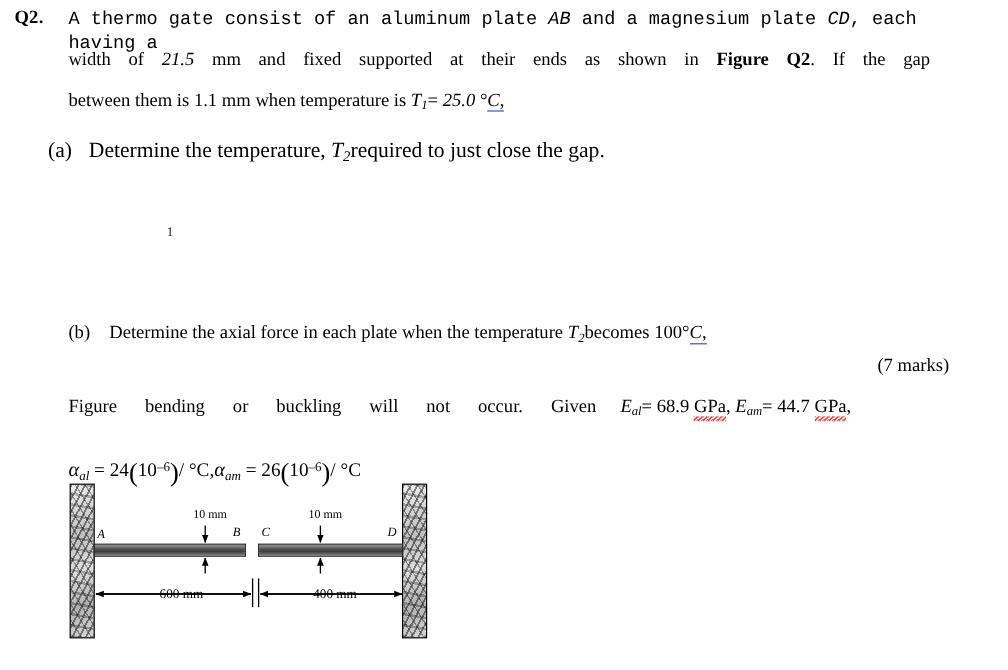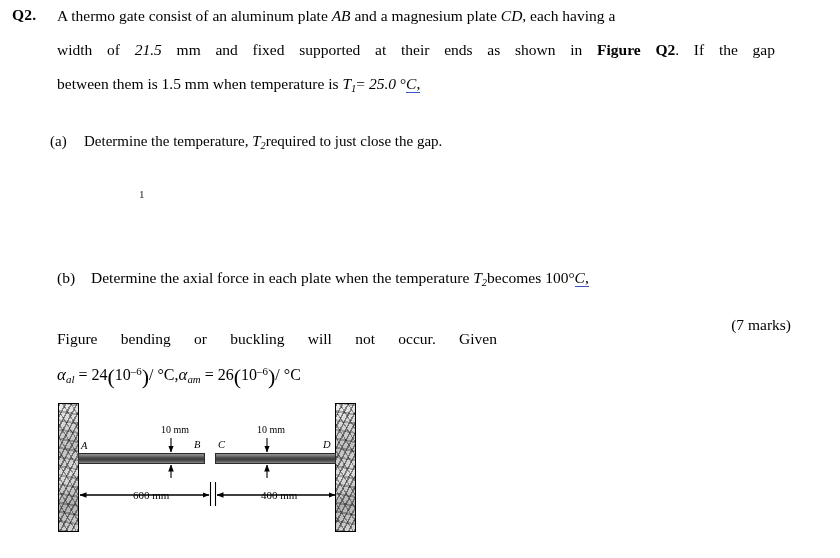--- a/index.html
+++ b/index.html
@@ -29,37 +29,37 @@
     top: 6px;
     font-weight: bold;
     font-size: 15.5px;
     letter-spacing: .2px;
   }
   .para {
     position: absolute;
     font-size: 15.5px;
     line-height: 20px;
   }
-  .line1 { left: 57px; top: 6px;  width: 760px; }
+  .line1 { left: 57px; top: 6px;  width: 760px; font-family: Liberation Mono, monospace; }
   .line2 { left: 57px; top: 40px; width: 718px; text-align: justify; text-align-last: justify; }
   .line3 { left: 57px; top: 74px; width: 760px; }
 
-  .item-a  { position: absolute; left: 50px;  top: 115px; font-size: 15px; margin-top: 18px; }
+  .item-a  { position: absolute; left: 40px;  top: 115px; font-size: 18px; }
   .item-a .lab, .item-b .lab { display: inline-block; width: 34px; }
   .item-b  { position: absolute; left: 57px;  top: 246px; font-size: 15.5px; margin-top: 23px; }
 
   .stray   { position: absolute; left: 139px; top: 188px; font-size: 11px; color:#222; }
 
-  .marks   { position: absolute; left: 0; top: 296px; width: 791px; text-align: right; font-size: 15.5px; margin-top: 20px; }
+  .marks   { position: absolute; left: 0; top: 296px; width: 791px; text-align: right; font-size: 15.5px; }
 
   .assume  { position: absolute; left: 57px; top: 330px; font-size: 15.5px; width: 440px;
              text-align: justify; text-align-last: justify; }
   .evals   { position: absolute; left: 517px; top: 330px; font-size: 15.5px; white-space: nowrap; }
 
-  .alphas  { position: absolute; left: 57px; top: 364px; font-size: 16px; white-space: nowrap; }
+  .alphas  { position: absolute; left: 57px; top: 381px; font-size: 16px; white-space: nowrap; }
 
   i, .it { font-style: italic; }
   .bold { font-weight: bold; }
 
   sub {
     font-size: 0.68em;
     vertical-align: -0.26em;
     font-style: italic;
   }
   sup {
@@ -182,37 +182,40 @@
 
   <div class="para line1">
     <span>A thermo gate consist of an aluminum plate </span><i>AB</i><span> and a magnesium plate </span><i>CD</i><span>, each having a</span>
   </div>
 
   <div class="para line2">
     <span>width of </span><i>21.5</i><span> mm and fixed supported at their ends as shown in </span><span class="bold">Figure Q2</span><span>. If the gap</span>
   </div>
 
   <div class="para line3">
-    <span>between them is 1.5 mm when temperature is </span><i>T</i><sub>1</sub><span>= </span><i>25.0</i><span> °</span><span class="gram"><i>C</i><span>,</span></span>
+    <span>between them is 1.1 mm when temperature is </span><i>T</i><sub>1</sub><span>= </span><i>25.0</i><span> °</span><span class="gram"><i>C</i><span>,</span></span>
   </div>
 
   <div class="item-a">
     <span class="lab">(a)</span><span>Determine the temperature, </span><i>T</i><sub>2</sub><span>required to just close the gap.</span>
   </div>
 
   <div class="stray">1</div>
 
   <div class="item-b">
     <span class="lab">(b)</span><span>Determine the axial force in each plate when the temperature </span><i>T</i><sub>2</sub><span>becomes 100°</span><span class="gram"><i>C</i><span>,</span></span>
   </div>
 
   <div class="marks">(7 marks)</div>
 
   <div class="assume">Figure bending or buckling will not occur. Given</div>
 
+  <div class="evals">
+    <i>E</i><sub>al</sub><span>= 68.9 </span><span class="spell">GPa</span><span>, </span><i>E</i><sub>am</sub><span>= 44.7 </span><span class="spell">GPa</span><span>,</span>
+  </div>
 
   <div class="alphas">
     <span class="alpha-sym">α</span><sub>al</sub><span> = 24</span><span class="bigparen">(</span><span>10</span><sup>–6</sup><span class="bigparen">)</span><span>/ °C,</span><span class="alpha-sym">α</span><sub>am</sub><span> = 26</span><span class="bigparen">(</span><span>10</span><sup>–6</sup><span class="bigparen">)</span><span>/ °C</span>
   </div>
 
   <div class="figure">
 
     <div class="wall wall-left"></div>
     <div class="wall wall-right"></div>
 

